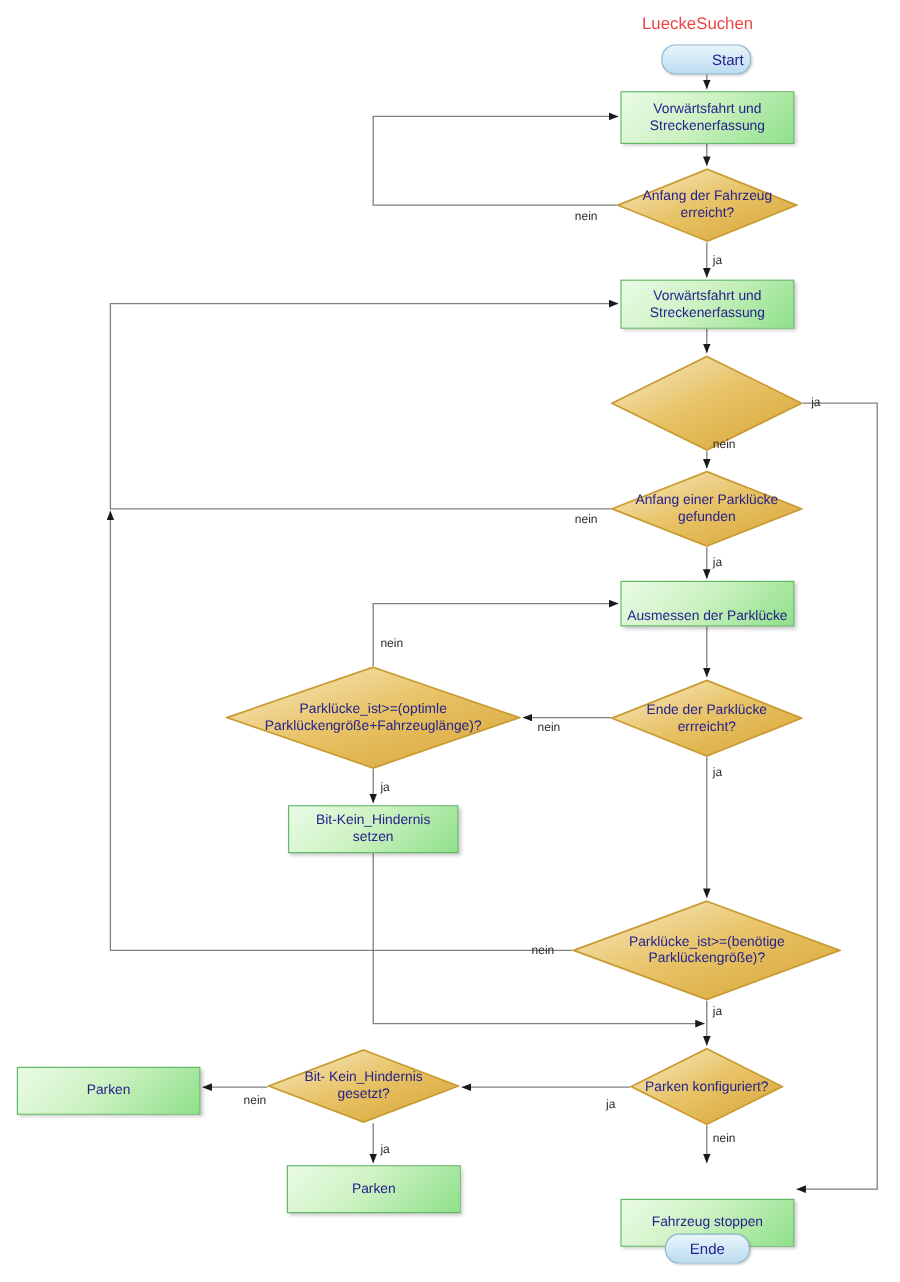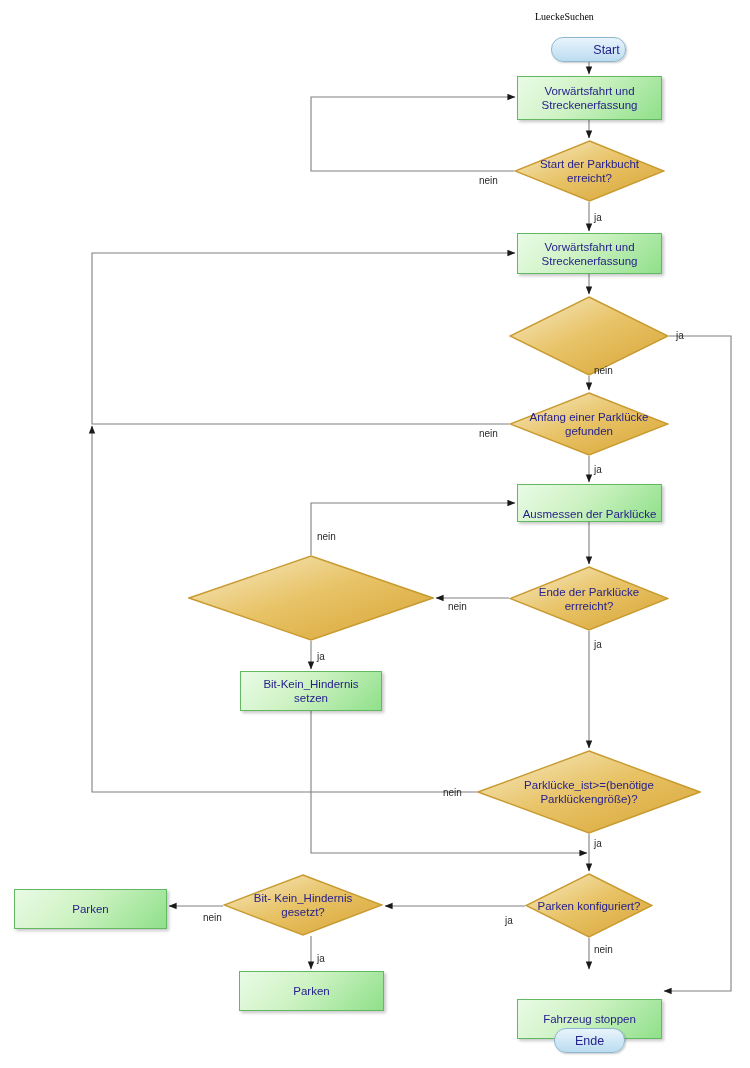--- a/index.html
+++ b/index.html
@@ -23,21 +23,21 @@
     background:linear-gradient(135deg,#e9fbe6 0%,#cdf2c2 45%,#8fe08a 100%);
     border:1px solid #63b863;
     box-shadow:2px 2px 3px rgba(0,0,0,.22);
   }
   
   .dec{background:transparent;border:0;}
   .dec .dshape{position:absolute;left:0;top:0;width:100%;height:100%;}
   .dec .dlabel{position:relative;z-index:2;width:84%;}
 
   .elabel{position:absolute;color:#2b2b2b;font-size:10px;line-height:11px;white-space:nowrap;}
-  #title{position:absolute;color:#000000;font-size:10px;font-weight:normal;white-space:nowrap;font-family:Liberation Serif, serif;}
+  #title{position:absolute;color:#ef4444;font-size:14px;font-weight:normal;white-space:nowrap;}
 </style>
 </head>
 <body>
 
 <div id="canvas">
 
   <svg id="wires" viewBox="0 0 750 1068">
     <defs>
       <marker id="arr" markerWidth="9" markerHeight="9" refX="7.6" refY="3.2" orient="auto" markerUnits="userSpaceOnUse">
         <path d="M0,0 L8,3.2 L0,6.4 z" fill="#1a1a1a"></path>
@@ -85,21 +85,21 @@
       <div class="node term" style="left: 551px; top: 37px; width: 75px; height: 25px; padding-left: 36px;">
         <span>Start</span>
       </div>
       <div class="node proc" style="left: 517px; top: 76px; width: 145px; height: 44px;">
         <span>Vorwärtsfahrt und Streckenerfassung</span>
       </div>
       <div class="node dec" style="left: 514px; top: 140px; width: 151px; height: 62px;">
         <svg class="dshape" viewBox="0 0 151 62" preserveAspectRatio="none">
           <polygon points="75.5,1 150,31 75.5,61 1,31" fill="url(#gDec)" stroke="#c89a2f" stroke-width="1.4"></polygon>
         </svg>
-        <span class="dlabel">Start der Parkbucht erreicht?</span>
+        <span class="dlabel">Anfang der Fahrzeug erreicht?</span>
       </div>
       <div class="node proc" style="left: 517px; top: 233px; width: 145px; height: 41px;">
         <span>Vorwärtsfahrt und Streckenerfassung</span>
       </div>
       <div class="node dec" style="left: 509px; top: 296px; width: 160px; height: 80px;">
         <svg class="dshape" viewBox="0 0 160 80" preserveAspectRatio="none">
           <polygon points="80,1 159,40 80,79 1,40" fill="url(#gDec)" stroke="#c89a2f" stroke-width="1.4"></polygon>
         </svg>
       </div>
       <div class="node dec" style="left: 509px; top: 392px; width: 160px; height: 64px;">
@@ -114,20 +114,21 @@
       <div class="node dec" style="left: 509px; top: 566px; width: 160px; height: 65px;">
         <svg class="dshape" viewBox="0 0 160 65" preserveAspectRatio="none">
           <polygon points="80,1 159,32.5 80,64 1,32.5" fill="url(#gDec)" stroke="#c89a2f" stroke-width="1.4"></polygon>
         </svg>
         <span class="dlabel">Ende der Parklücke errreicht?</span>
       </div>
       <div class="node dec" style="left: 188px; top: 555px; width: 246px; height: 86px;">
         <svg class="dshape" viewBox="0 0 246 86" preserveAspectRatio="none">
           <polygon points="123,1 245,43 123,85 1,43" fill="url(#gDec)" stroke="#c89a2f" stroke-width="1.4"></polygon>
         </svg>
+        <span class="dlabel">Parklücke_ist&gt;=(optimle Parklückengröße+Fahrzeuglänge)?</span>
       </div>
       <div class="node proc" style="left: 240px; top: 671px; width: 142px; height: 40px;">
         <span>Bit-Kein_Hindernis setzen</span>
       </div>
       <div class="node dec" style="left: 477px; top: 750px; width: 224px; height: 84px;">
         <svg class="dshape" viewBox="0 0 224 84" preserveAspectRatio="none">
           <polygon points="112,1 223,42 112,83 1,42" fill="url(#gDec)" stroke="#c89a2f" stroke-width="1.4"></polygon>
         </svg>
         <span class="dlabel">Parklücke_ist&gt;=(benötige Parklückengröße)?</span>
       </div>

